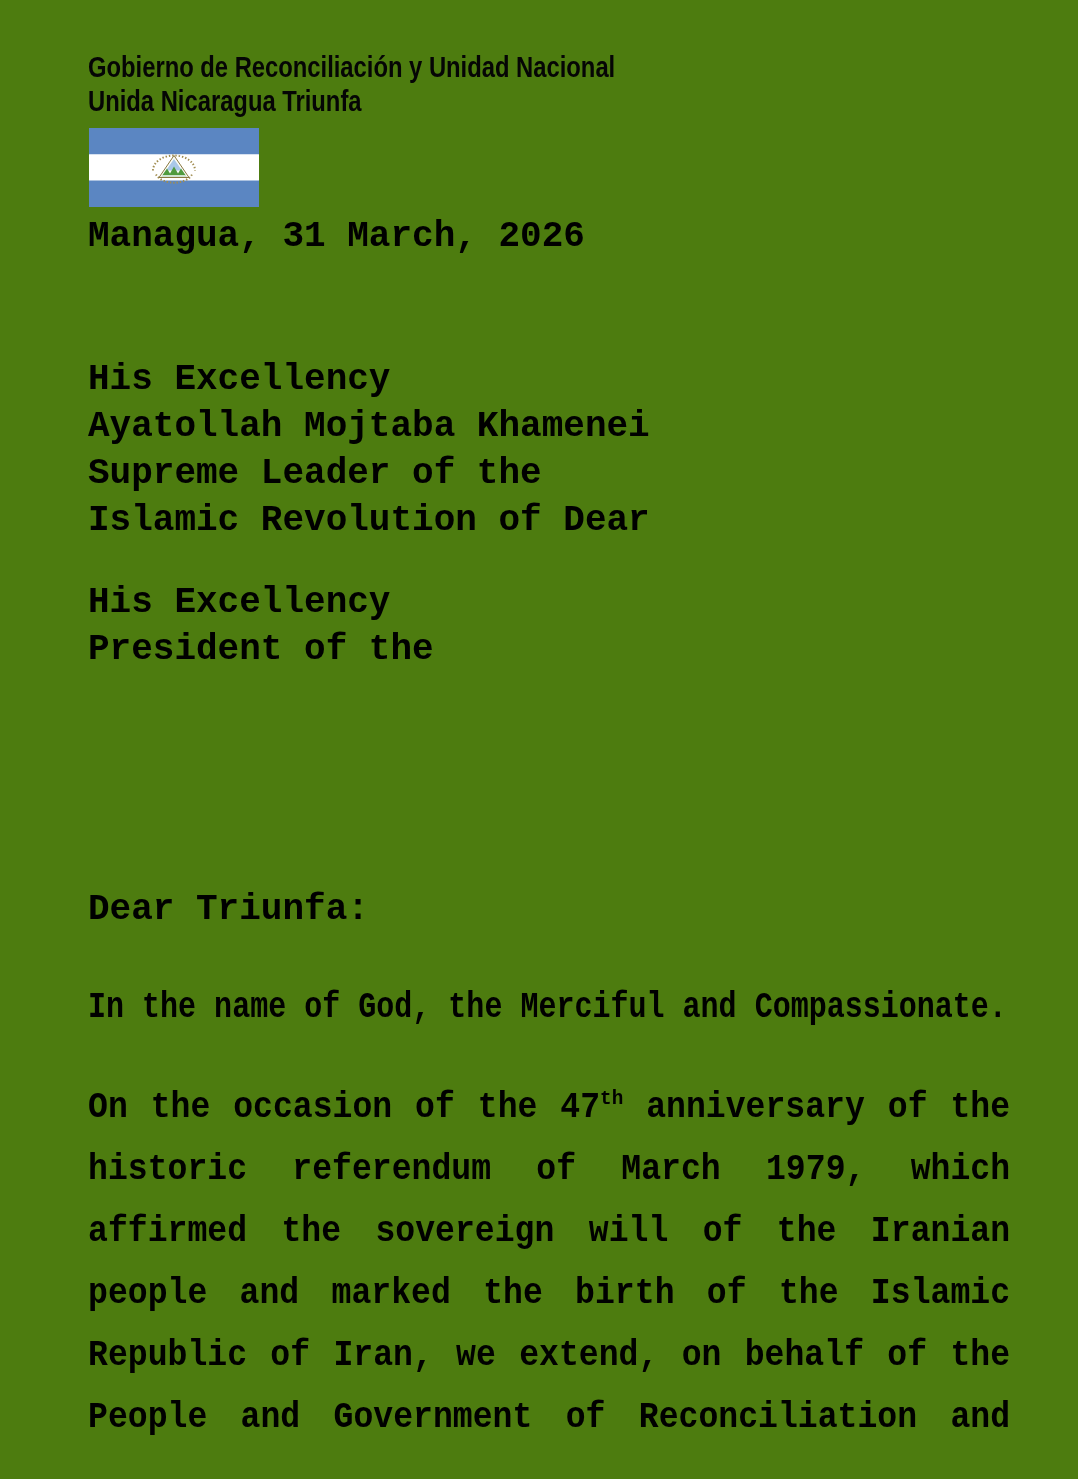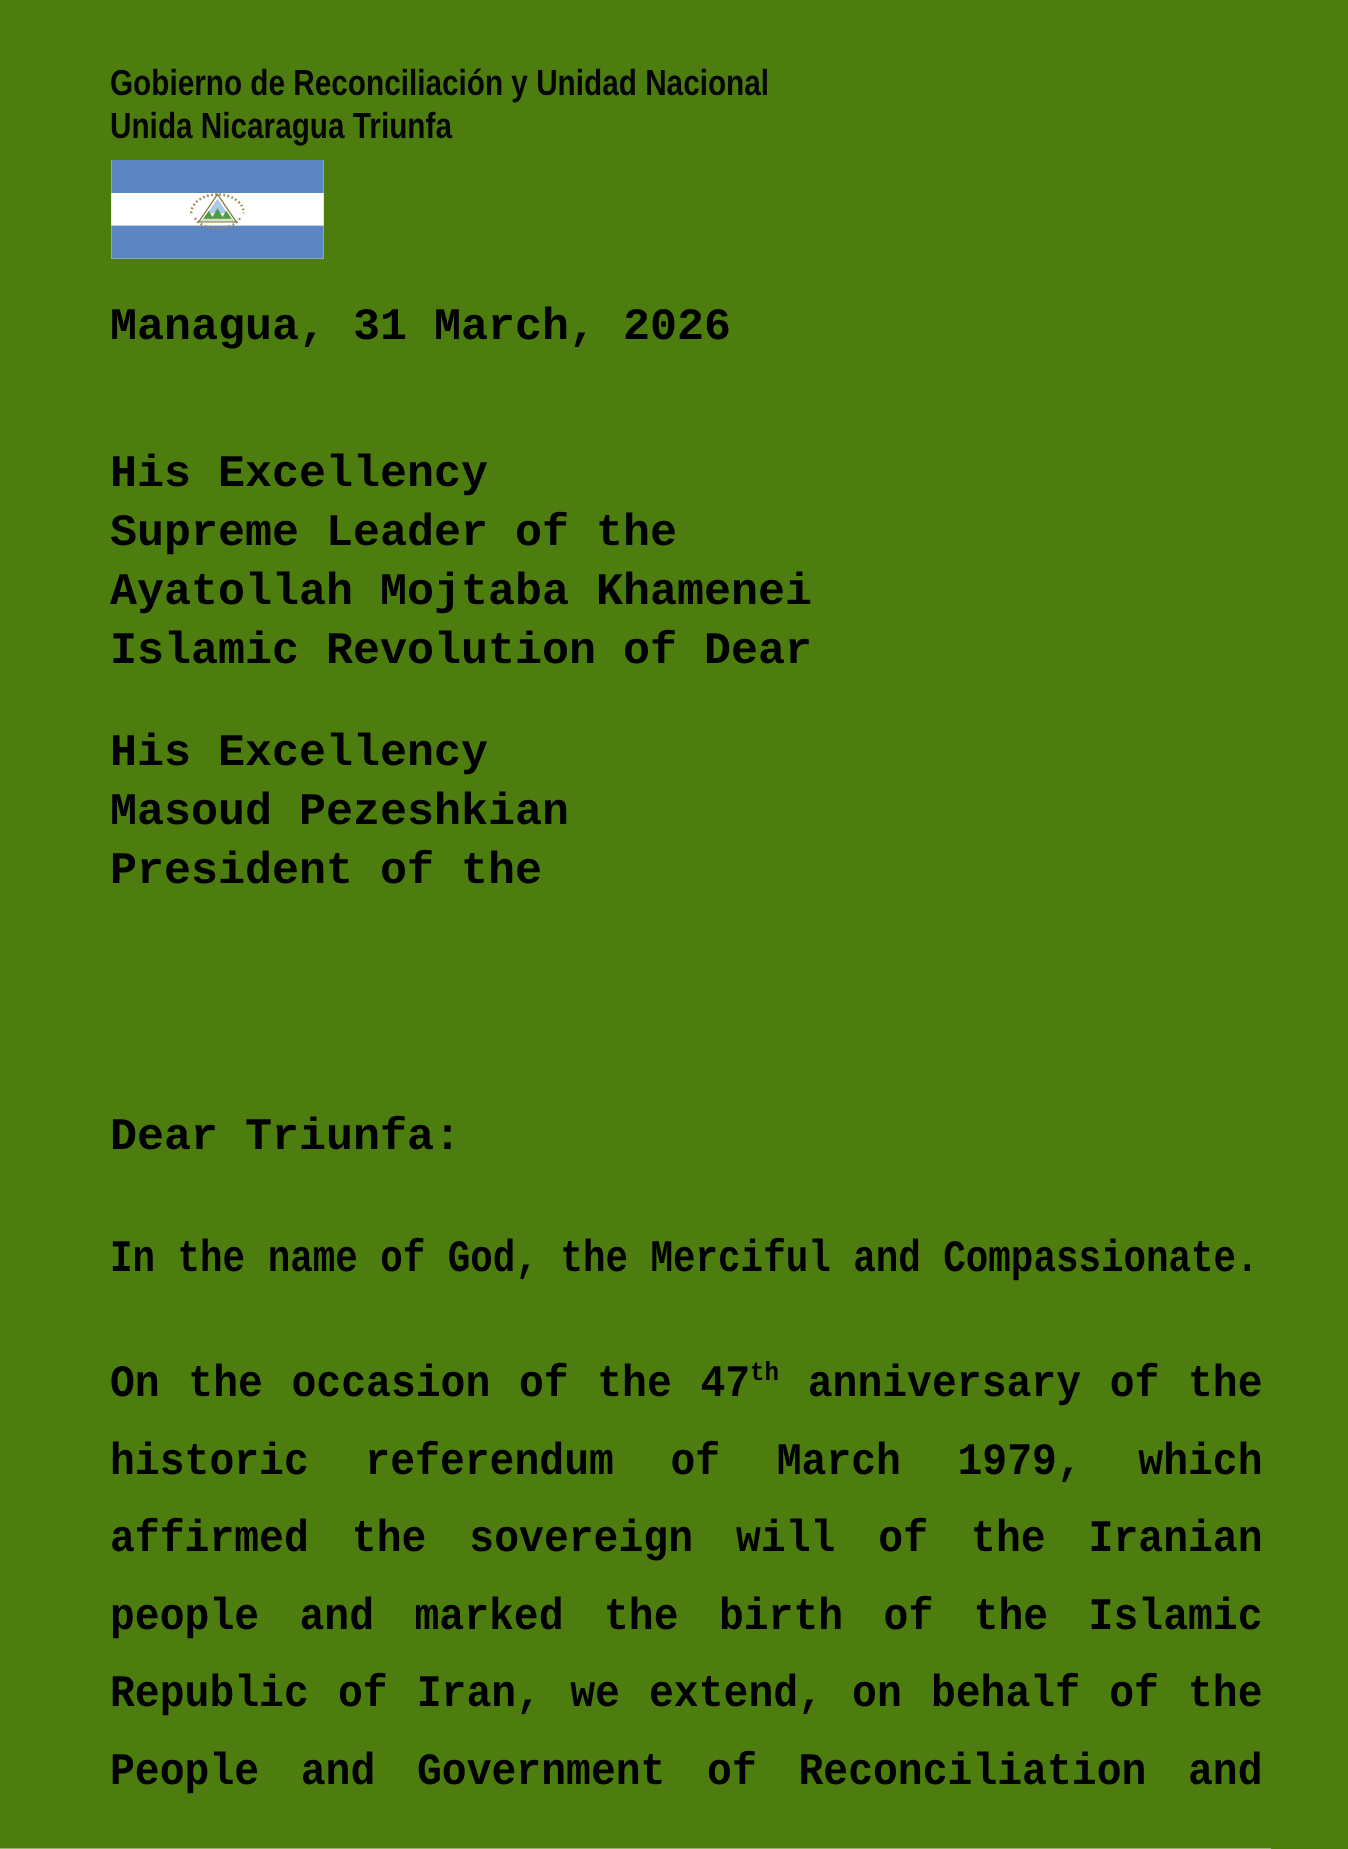--- a/index.html
+++ b/index.html
@@ -30,21 +30,21 @@
   .flag { top: 128px; left: 89px; width: 170px; height: 79px; }
 
   
   .mono {
     font-family: "Liberation Mono", "DejaVu Sans Mono", monospace;
     font-weight: 700;
     font-size: 36px;
     color: #000000;
     white-space: nowrap;
   }
-  .dateline   { top: 238px; line-height: 47px; }
+  .dateline   { top: 213px; line-height: 47px; }
   .recipient1 { top: 356px; line-height: 47px; }
   .recipient2 { top: 579px; line-height: 47px; }
   .salutation { top: 886px; line-height: 47px; }
   .invocation {
     top: 984px; line-height: 47px;
     width: 1105px;
     transform: scaleX(0.834);
     transform-origin: 0 0;
   }
 
@@ -90,28 +90,27 @@
         <polygon points="-12.5,9 -7,1 -4,6 0,-1 4,6 7,1 12.5,9" fill="#4f9b3f"></polygon>
         <rect x="-12" y="7.5" width="24" height="2" fill="#cfe3cf"></rect>
       </g>
     </svg>
   </div>
 
   <div class="abs mono dateline">Managua, 31 March, 2026</div>
 
   <div class="abs mono recipient1">
     <div>His Excellency</div>
+    <div>Ayatollah Mojtaba Khamenei</div>
     <div>Supreme Leader of the</div>
-    <div>Ayatollah Mojtaba Khamenei</div>
     <div>Islamic Revolution of Dear</div>
   </div>
 
   <div class="abs mono recipient2">
     <div>His Excellency</div>
-    <div>Masoud Pezeshkian</div>
     <div>President of the</div>
   </div>
 
   <div class="abs mono salutation">Dear Triunfa:</div>
 
   <div class="abs mono invocation">In the name of God, the Merciful and Compassionate.</div>
 
   <div class="abs mono bodypara">
     <div class="jline"><span>On the occasion of the 47</span><sup>th</sup><span> anniversary of the</span></div>
     <div class="jline">historic referendum of March 1979, which</div>

